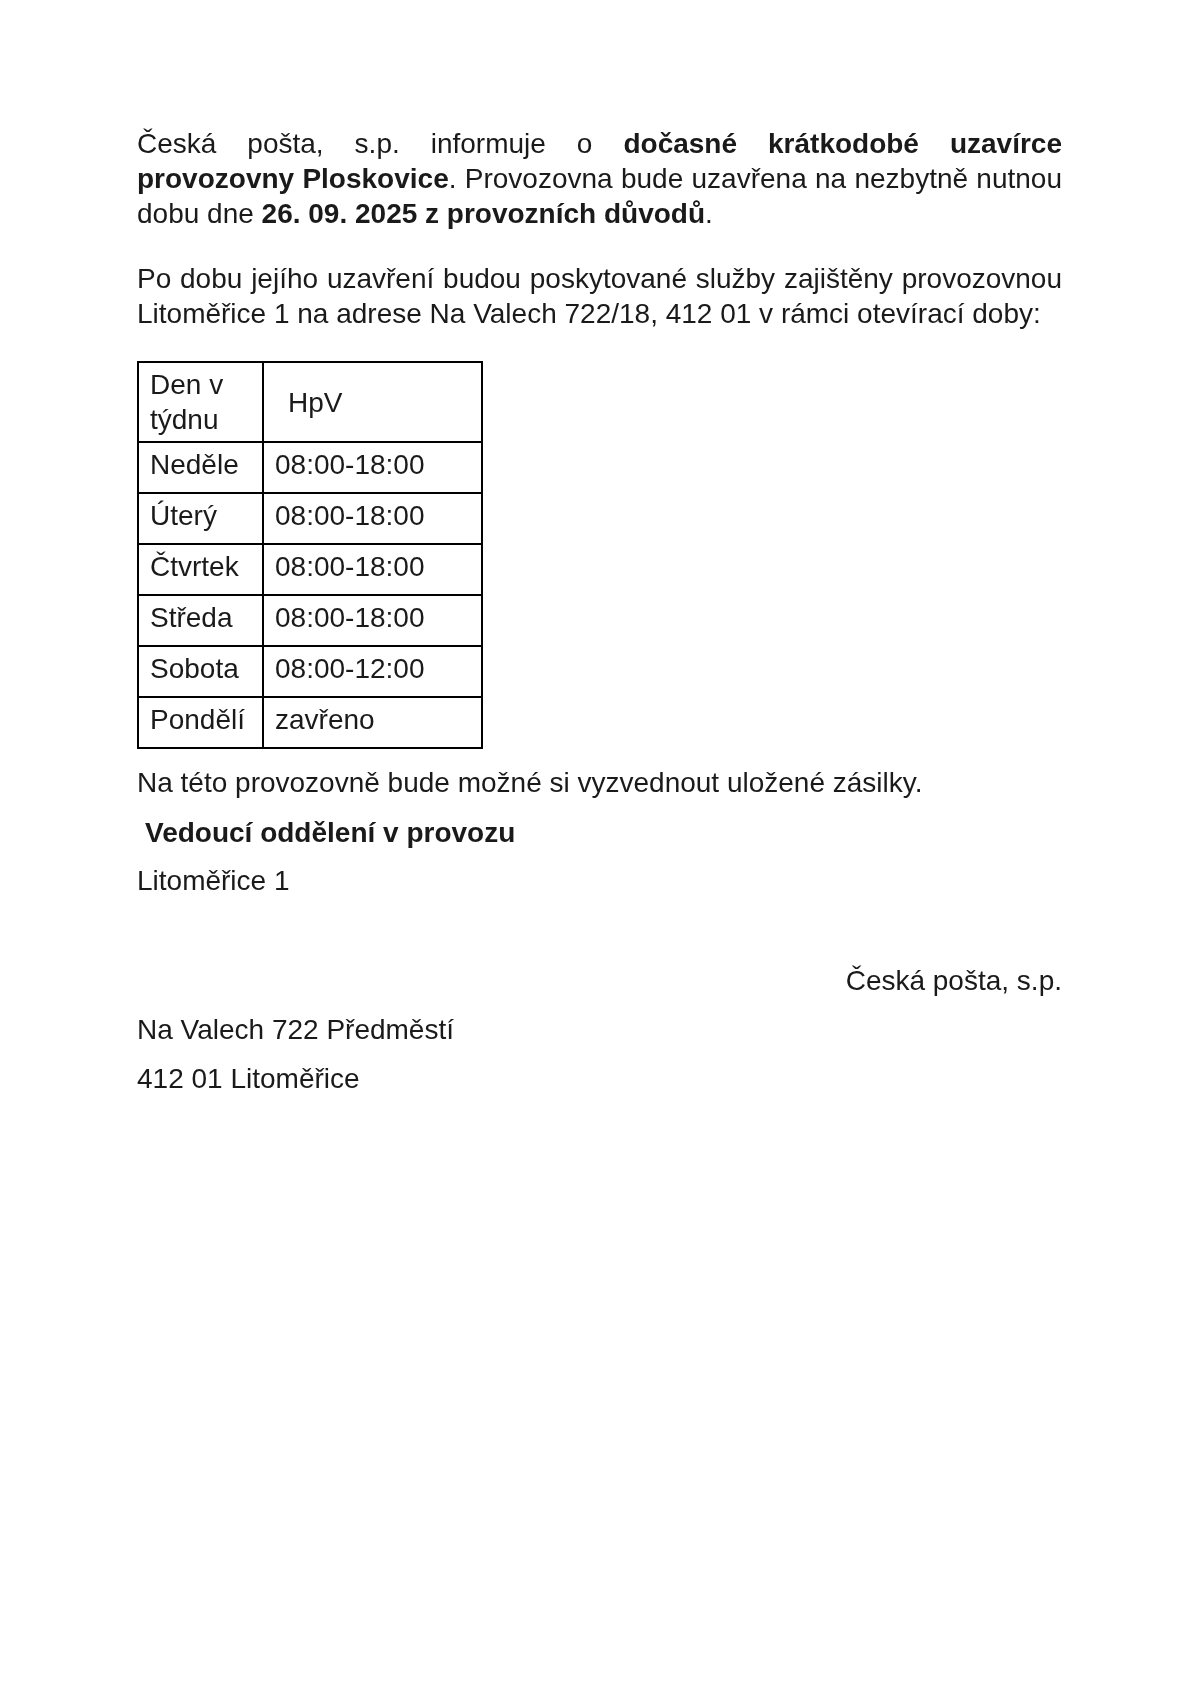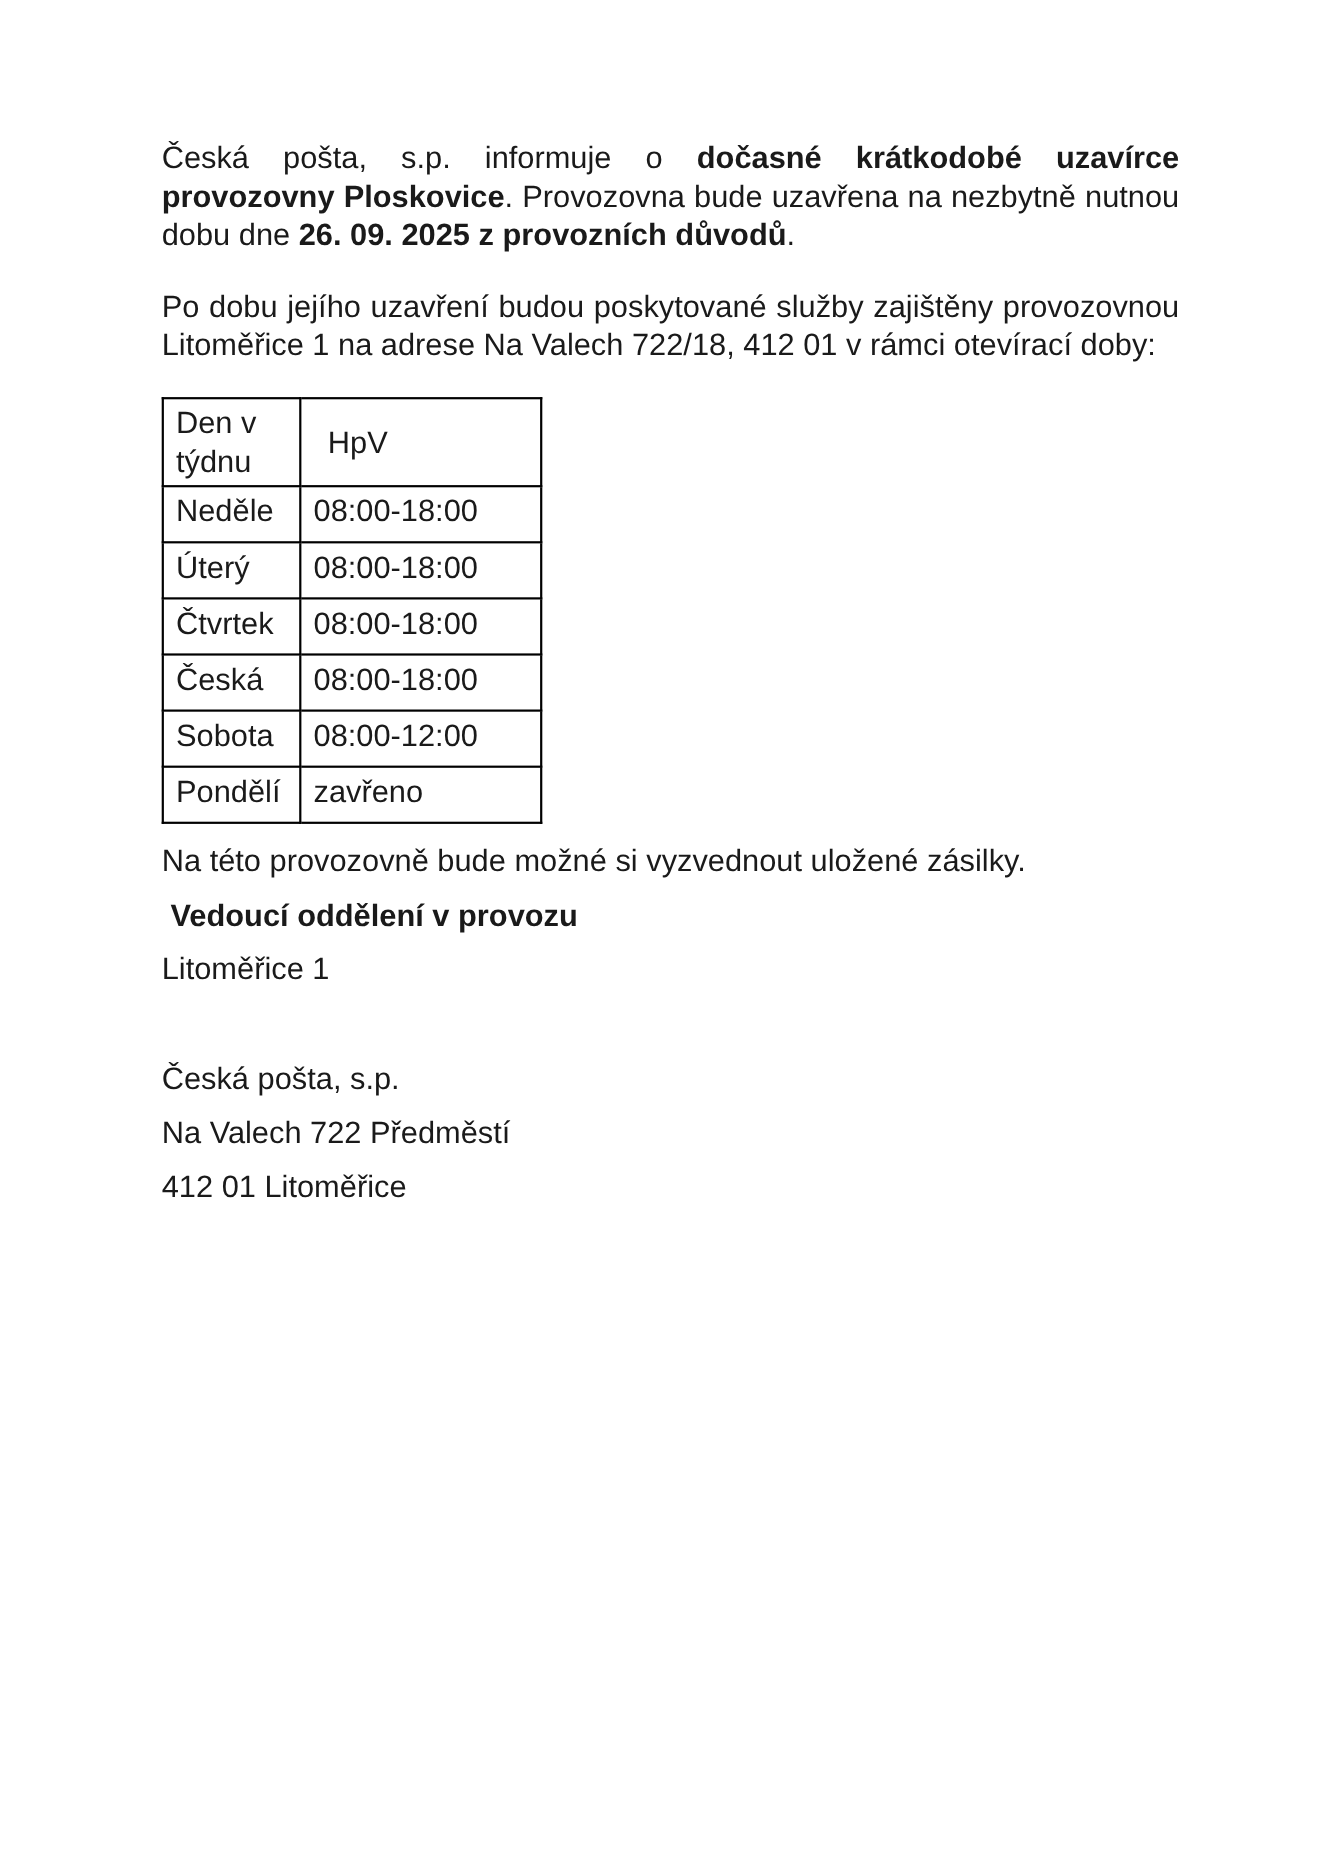--- a/index.html
+++ b/index.html
@@ -9,21 +9,21 @@
   }
   body {
     width: 1200px;
     height: 1696px;
     position: relative;
     font-family: "Liberation Sans", sans-serif;
     color: #1a1a1a;
   }
   .page-content {
     position: absolute;
-    left: 147px;
+    left: 137px;
     top: 126px;
     width: 925px;
     font-size: 28px;
     line-height: 35px;
   }
   p { margin: 0; }
   .para {
     text-align: justify;
     margin-bottom: 30px;
   }
@@ -56,20 +56,21 @@
     font-weight: bold;
     padding-left: 8px;
     margin-bottom: 13px;
   }
   .sig-office {
     font-weight: normal;
   }
   .sig-company {
     margin-top: 65px;
     margin-bottom: 14px;
+    text-align: right;
   }
   .sig-address1 { margin-bottom: 14px; }
   .sig-address2 { margin-bottom: 0; }
 </style>
 </head>
 <body>
 
 <div class="page-content">
 
   <p class="para"><span>Česká pošta, s.p. informuje o </span><span class="bold">dočasné krátkodobé uzavírce provozovny Ploskovice</span><span>. Provozovna bude uzavřena na nezbytně nutnou dobu dne </span><span class="bold">26. 09. 2025 z provozních důvodů</span><span>.</span></p>
@@ -88,21 +89,21 @@
     </tr>
     <tr class="data-row">
       <td>Úterý</td>
       <td>08:00-18:00</td>
     </tr>
     <tr class="data-row">
       <td>Čtvrtek</td>
       <td>08:00-18:00</td>
     </tr>
     <tr class="data-row">
-      <td>Česká</td>
+      <td>Středa</td>
       <td>08:00-18:00</td>
     </tr>
     <tr class="data-row">
       <td>Sobota</td>
       <td>08:00-12:00</td>
     </tr>
     <tr class="data-row">
       <td>Pondělí</td>
       <td>zavřeno</td>
     </tr>

